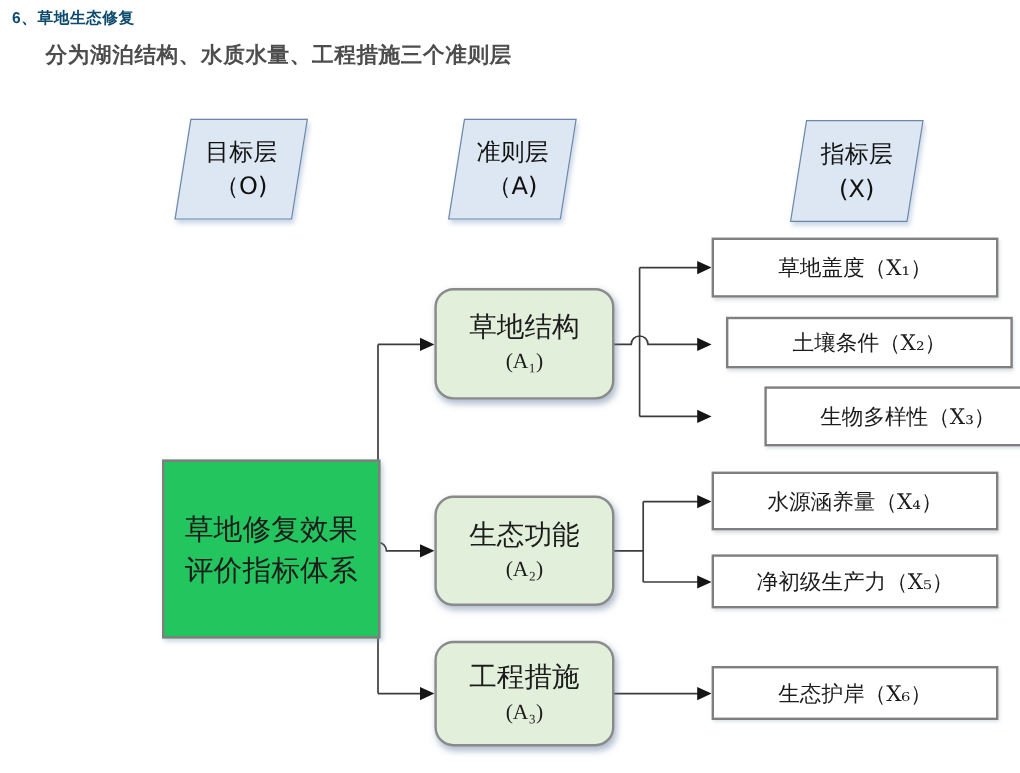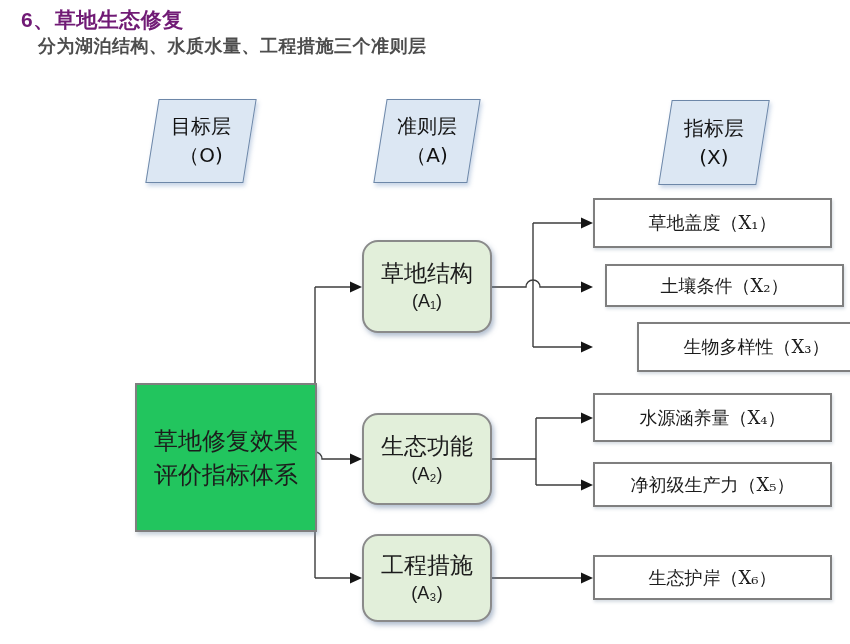--- a/index.html
+++ b/index.html
@@ -2,21 +2,21 @@
 <html><head>
 <meta charset="utf-8">
 <style>
   html,body{margin:0;padding:0;background:#ffffff;}
   .stage{
     position:relative;width:850px;height:644px;background:#ffffff;overflow:hidden;
     font-family:"Liberation Sans",sans-serif;
   }
   .doc-title{
     position:absolute;left:10px;top:6px;
-    font-size:21px;font-weight:bold;color:#701a75;letter-spacing:.5px;margin-left:11px;
+    font-size:13px;font-weight:bold;color:#0c4a6e;letter-spacing:.5px;
   }
   .doc-subtitle{
     position:absolute;left:38px;top:34px;
     font-size:18px;font-weight:bold;color:#4d4d4d;letter-spacing:.5px;
   }
   .wires{position:absolute;left:0;top:0;z-index:1;}
   .wires path{fill:none;stroke:#3c3c3c;stroke-width:1.4;}
   .wires polygon{fill:#151515;stroke:none;}
 
   .pgram{
@@ -33,25 +33,25 @@
   }
   .goal-box{
     position:absolute;z-index:2;left:135px;top:383px;width:182px;height:149px;
     box-sizing:border-box;background:#22c55e;border:2px solid #7f7f7f;
     box-shadow:2px 3px 4px rgba(120,145,170,.4);
     display:flex;align-items:center;justify-content:center;text-align:center;
     font-family:"DejaVu Serif","Liberation Serif",serif;
     font-size:24px;line-height:34px;color:#1c1c1c;padding:17px 9px;
   }
   .crit{
-    position:absolute;z-index:2;left:362px;width:130px;box-sizing:border-box;
+    position:absolute;z-index:2;left:362px;width:150px;box-sizing:border-box;
     background:#e2efda;border:2px solid #8a8a8a;border-radius:16px;
     box-shadow:2px 3px 5px rgba(100,125,160,.5);
     display:flex;flex-direction:column;align-items:center;justify-content:center;
-    font-family:Liberation Sans, sans-serif;color:#1c1c1c;
+    font-family:Liberation Serif, serif;color:#1c1c1c;
   }
   .crit-name{font-size:23px;line-height:30px;}
   .crit-code{font-size:18px;line-height:27px;}
   .ind{
     position:absolute;z-index:2;left:593px;width:239px;box-sizing:border-box;
     background:#ffffff;border:2px solid #7f7f7f;
     box-shadow:1px 2px 3px rgba(120,140,160,.3);
     display:flex;align-items:center;justify-content:center;text-align:center;
     font-family:"DejaVu Serif","Liberation Serif",serif;
     font-size:18px;color:#1c1c1c;

